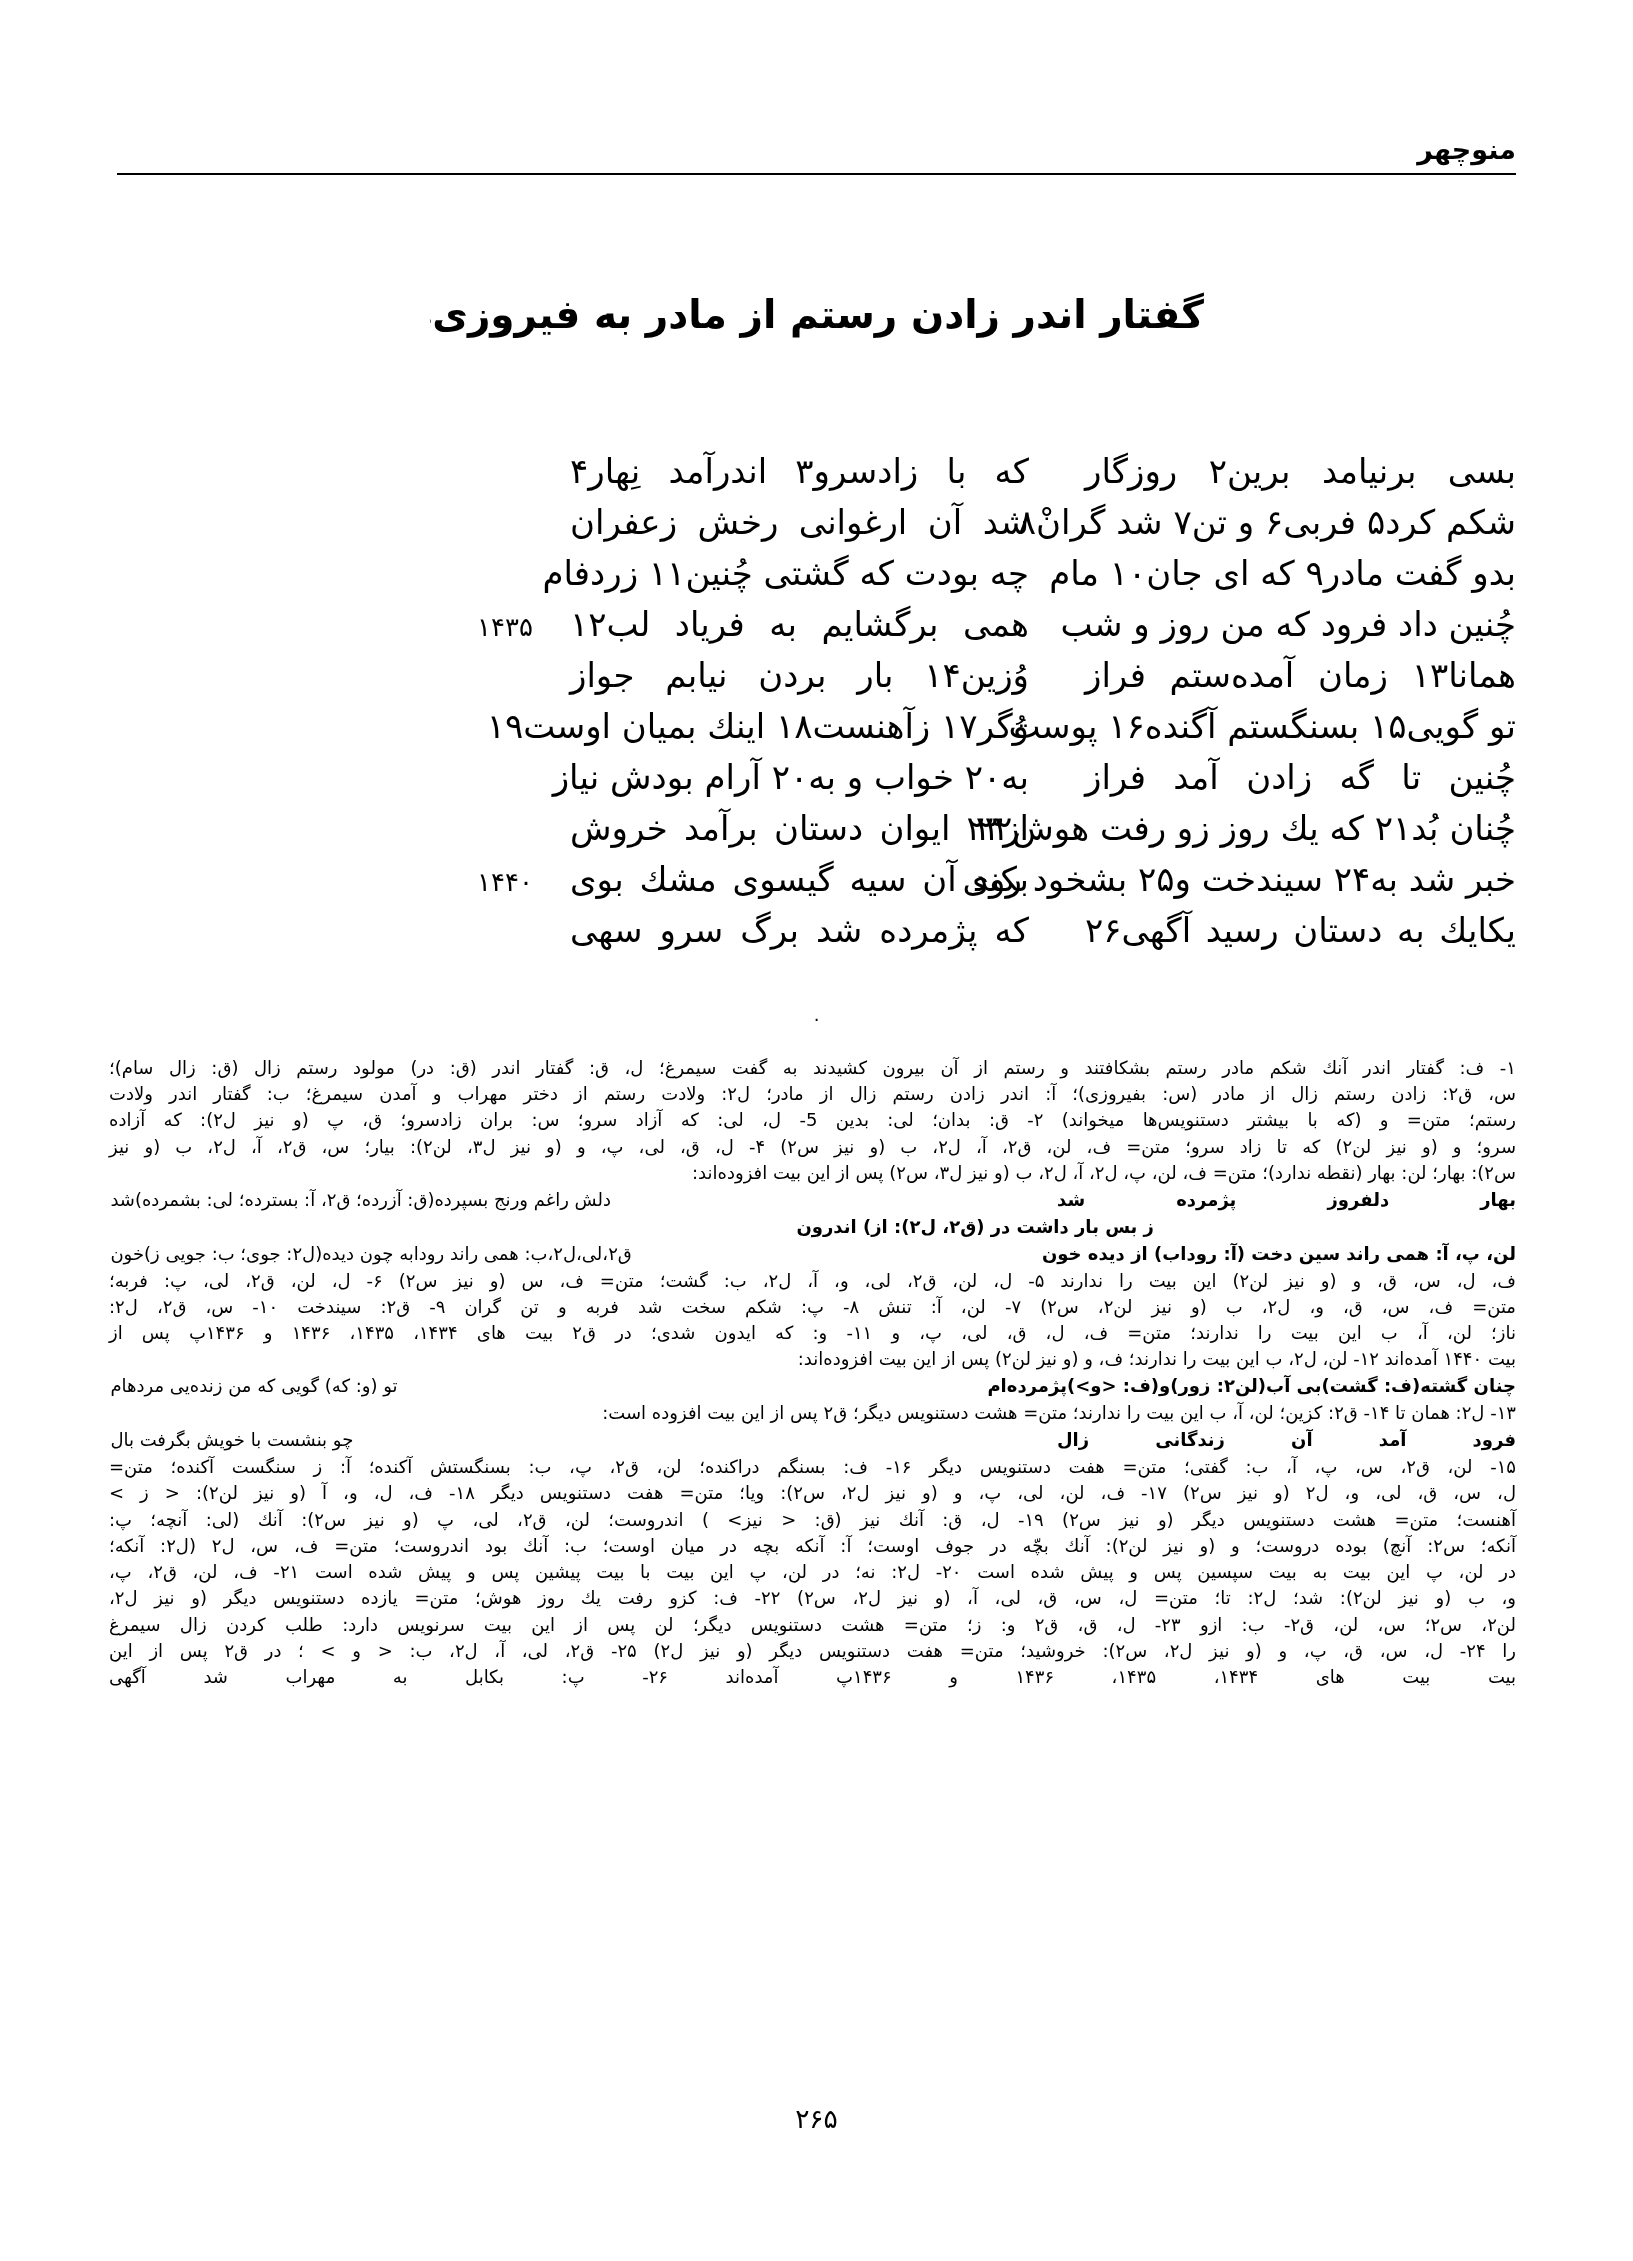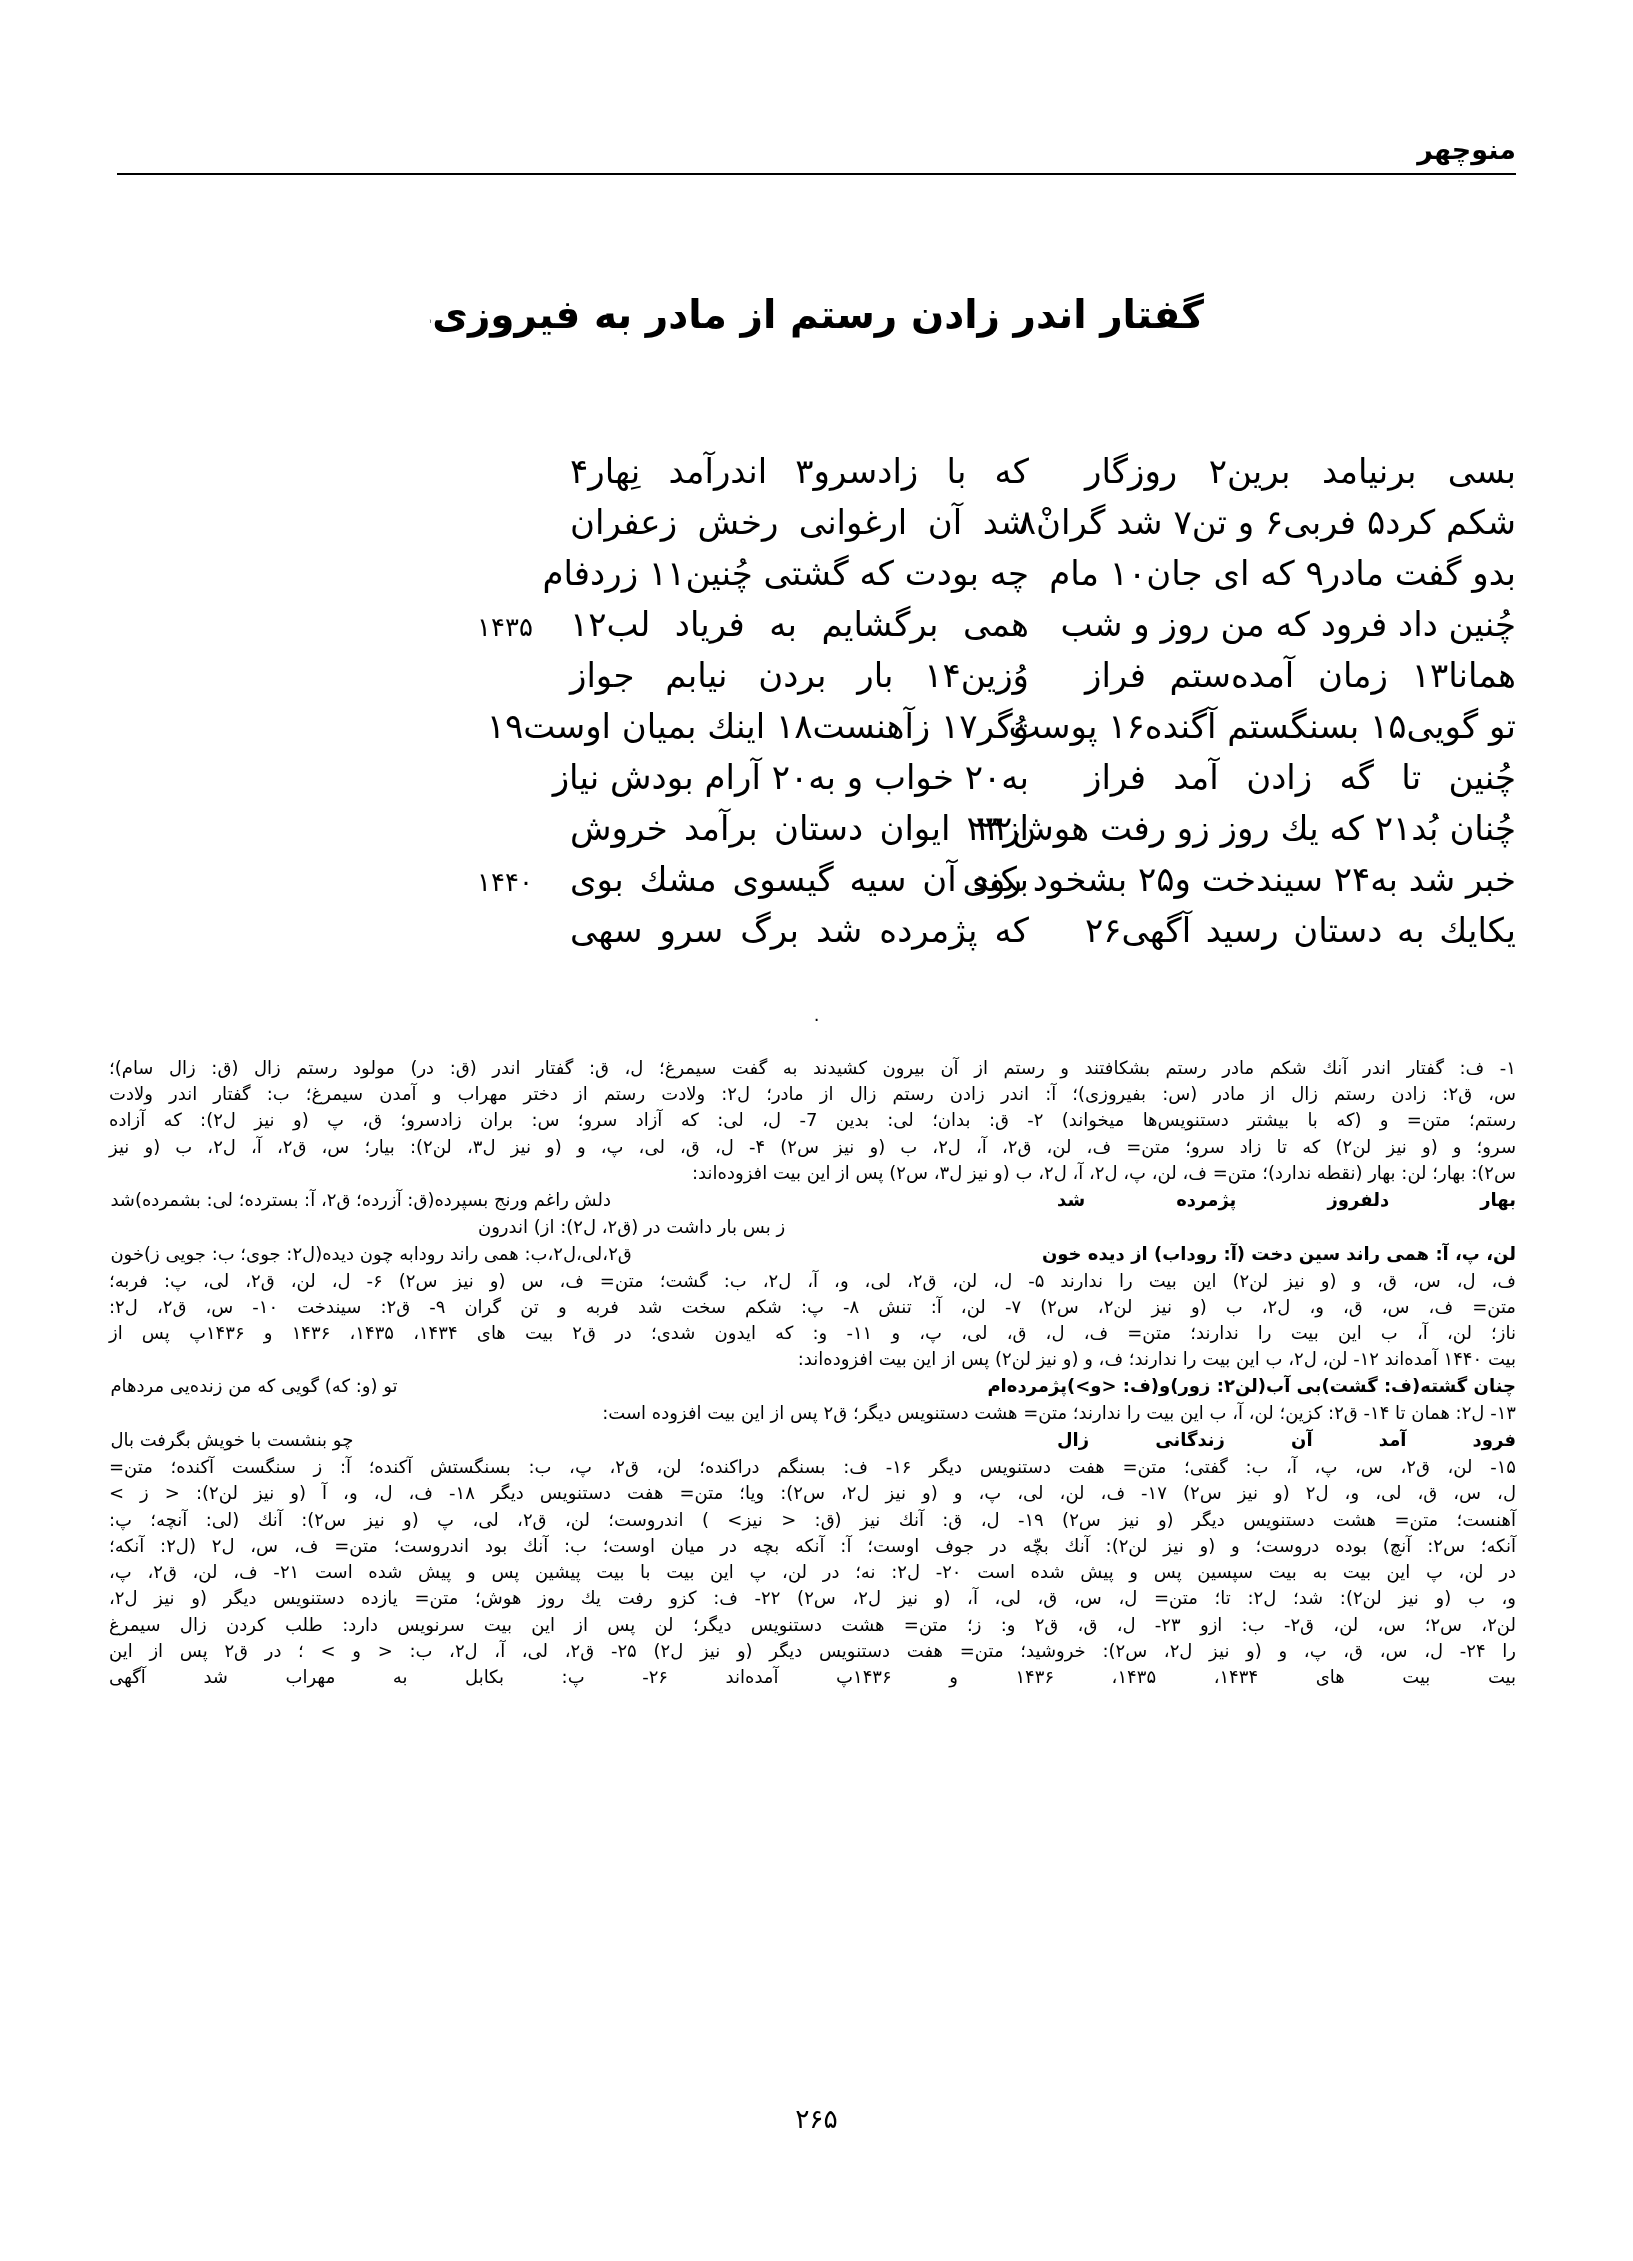--- a/index.html
+++ b/index.html
@@ -156,22 +156,23 @@
     white-space: nowrap;
     font-weight: bold;
   }
   .app-quote .q-tail {
     flex: 1 1 auto;
     text-align: left;
     white-space: nowrap;
     padding-left: 1.4px;
   }
   .app-quote.indent-right {
-    justify-content: center;
+    justify-content: flex-start;
     padding-right: 362px;
+    font-weight: bold;
   }
   .app-quote .q-single {
     white-space: nowrap;
   }
 
   
   .folio {
     position: absolute;
     top: 2103px;
     left: 0;
@@ -258,21 +259,21 @@
     </div>
 
   </div>
 
   <div class="mid-dot">·</div>
 
   <div class="apparatus">
 
     <div class="app-para">۱- ف: گفتار اندر آنك شكم مادر رستم بشكافتند و رستم از آن بیرون كشیدند به گفت سیمرغ؛ ل، ق: گفتار اندر (ق: در) مولود رستم زال (ق: زال سام)؛</div>
     <div class="app-para">س، ق۲: زادن رستم زال از مادر (س: بفیروزی)؛ آ: اندر زادن رستم زال از مادر؛ ل۲: ولادت رستم از دختر مهراب و آمدن سیمرغ؛ ب: گفتار اندر ولادت</div>
-    <div class="app-para">رستم؛ متن= و (كه با بیشتر دستنویس‌ها میخواند)    ۲- ق: بدان؛ لی: بدین    7- ل، لی: كه آزاد سرو؛ س: بران زادسرو؛ ق، پ (و نیز ل۲): كه آزاده</div>
+    <div class="app-para">رستم؛ متن= و (كه با بیشتر دستنویس‌ها میخواند)    ۲- ق: بدان؛ لی: بدین    5- ل، لی: كه آزاد سرو؛ س: بران زادسرو؛ ق، پ (و نیز ل۲): كه آزاده</div>
     <div class="app-para">سرو؛ و (و نیز لن۲) كه تا زاد سرو؛ متن= ف، لن، ق۲، آ، ل۲، ب (و نیز س۲)    ۴- ل، ق، لی، پ، و (و نیز ل۳، لن۲): بیار؛ س، ق۲، آ، ل۲، ب (و نیز</div>
     <div class="app-para last-left">س۲): بهار؛ لن: بهار (نقطه ندارد)؛ متن= ف، لن، پ، ل۲، آ، ل۲، ب (و نیز ل۳، س۲) پس از این بیت افزوده‌اند:</div>
 
     <div class="app-quote">
       <div class="q-hemi">بهار دلفروز پژمرده شد</div>
       <div class="q-tail">دلش راغم ورنج بسپرده(ق: آزرده؛ ق۲، آ: بسترده؛ لی: بشمرده)شد</div>
     </div>
 
 
     <div class="app-quote indent-right">

